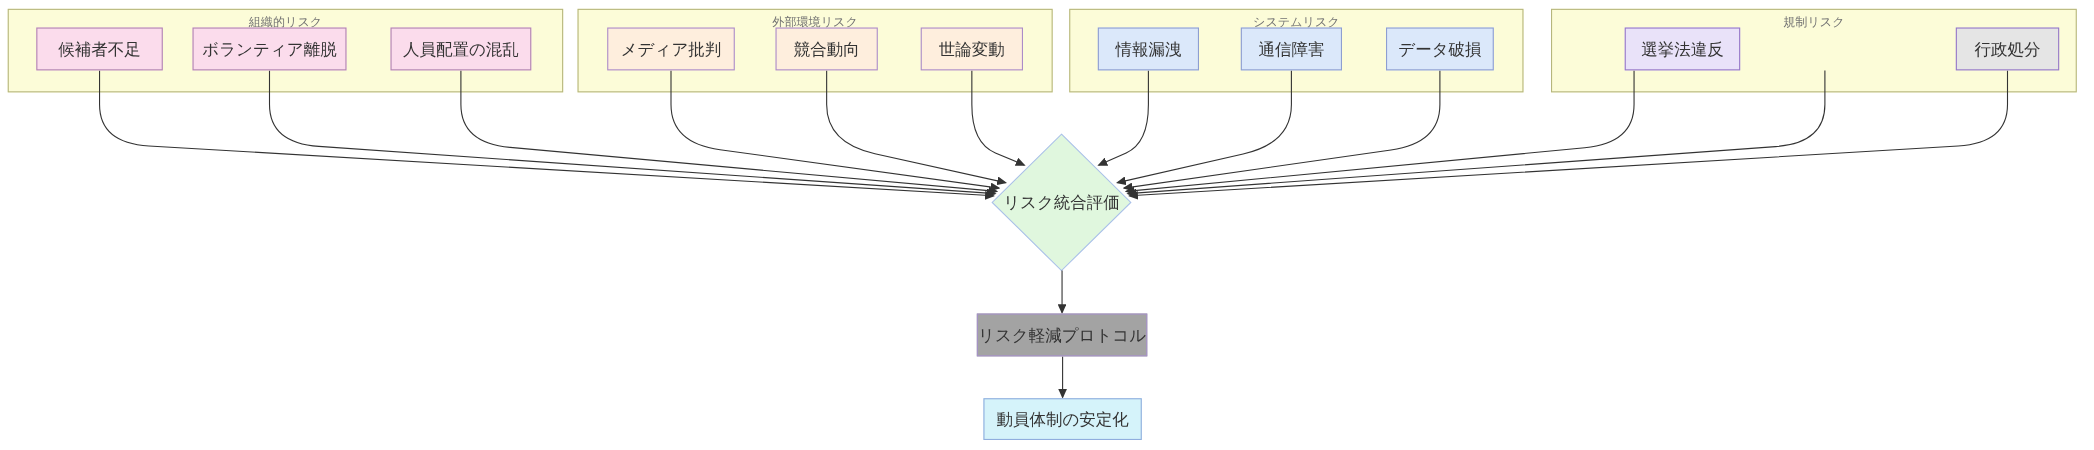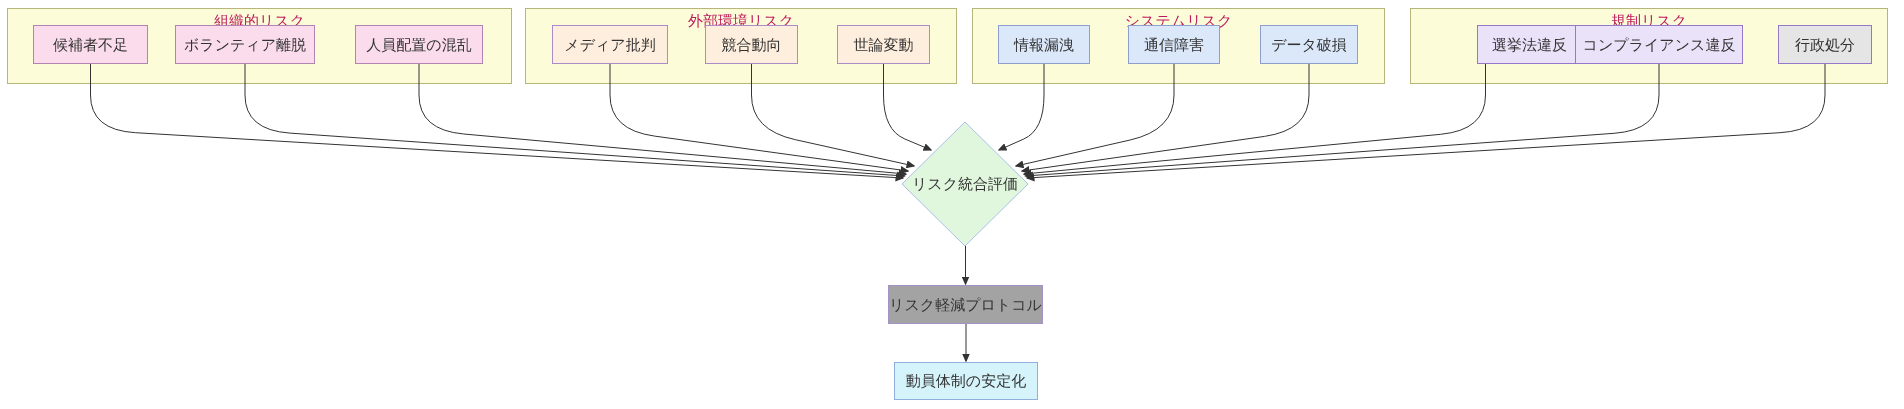--- a/index.html
+++ b/index.html
@@ -18,23 +18,23 @@
     position: absolute;
     box-sizing: border-box;
     border: 1px solid #b6b67c;
     background: #fcfcd8;
   }
   .cluster-label {
     position: absolute;
     left: 0; top: 3px;
     width: 100%;
     text-align: center;
-    font-size: 15px;
+    font-size: 11px;
     line-height: 18px;
-    color: #be185d;
+    color: #737373;
   }
   .node {
     position: absolute;
     box-sizing: border-box;
     border: 1px solid #9370db;
     display: flex;
     align-items: center;
     justify-content: center;
     font-size: 15px;
     line-height: 18px;
@@ -115,23 +115,20 @@
       </div>
       <div class="node" style="left: 1128px; top: 25px; width: 92px; height: 39px; background: rgb(219, 232, 250); border-color: rgb(142, 158, 209);">
         <span>通信障害</span>
       </div>
       <div class="node" style="left: 1260px; top: 25px; width: 98px; height: 39px; background: rgb(219, 232, 250); border-color: rgb(142, 158, 209);">
         <span>データ破損</span>
       </div>
       <div class="node" style="left: 1433px; top: 25px; width: 105px; height: 39px; background: rgb(233, 226, 249); border-color: rgb(150, 120, 200); margin-left: 44px;">
         <span>選挙法違反</span>
       </div>
-      <div class="node" style="left: 1575px; top: 25px; width: 168px; height: 39px; background: rgb(233, 226, 249); border-color: rgb(150, 120, 200);">
-        <span>コンプライアンス違反</span>
-      </div>
       <div class="node" style="left: 1778px; top: 25px; width: 94px; height: 39px; background: #e5e5e5; border-color: rgb(150, 120, 200);">
         <span>行政処分</span>
       </div>
       <div class="node diamond-label" style="left: 902px; top: 122px; width: 126px; height: 124px;">
         <span>リスク統合評価</span>
       </div>
       <div class="node" style="left: 888px; top: 285px; width: 155px; height: 39px; background: #a3a3a3; border-color: rgb(165, 145, 200);">
         <span>リスク軽減プロトコル</span>
       </div>
       <div class="node" style="left: 894px; top: 362px; width: 144px; height: 38px; background: rgb(213, 243, 250); border-color: rgb(144, 174, 222);">

